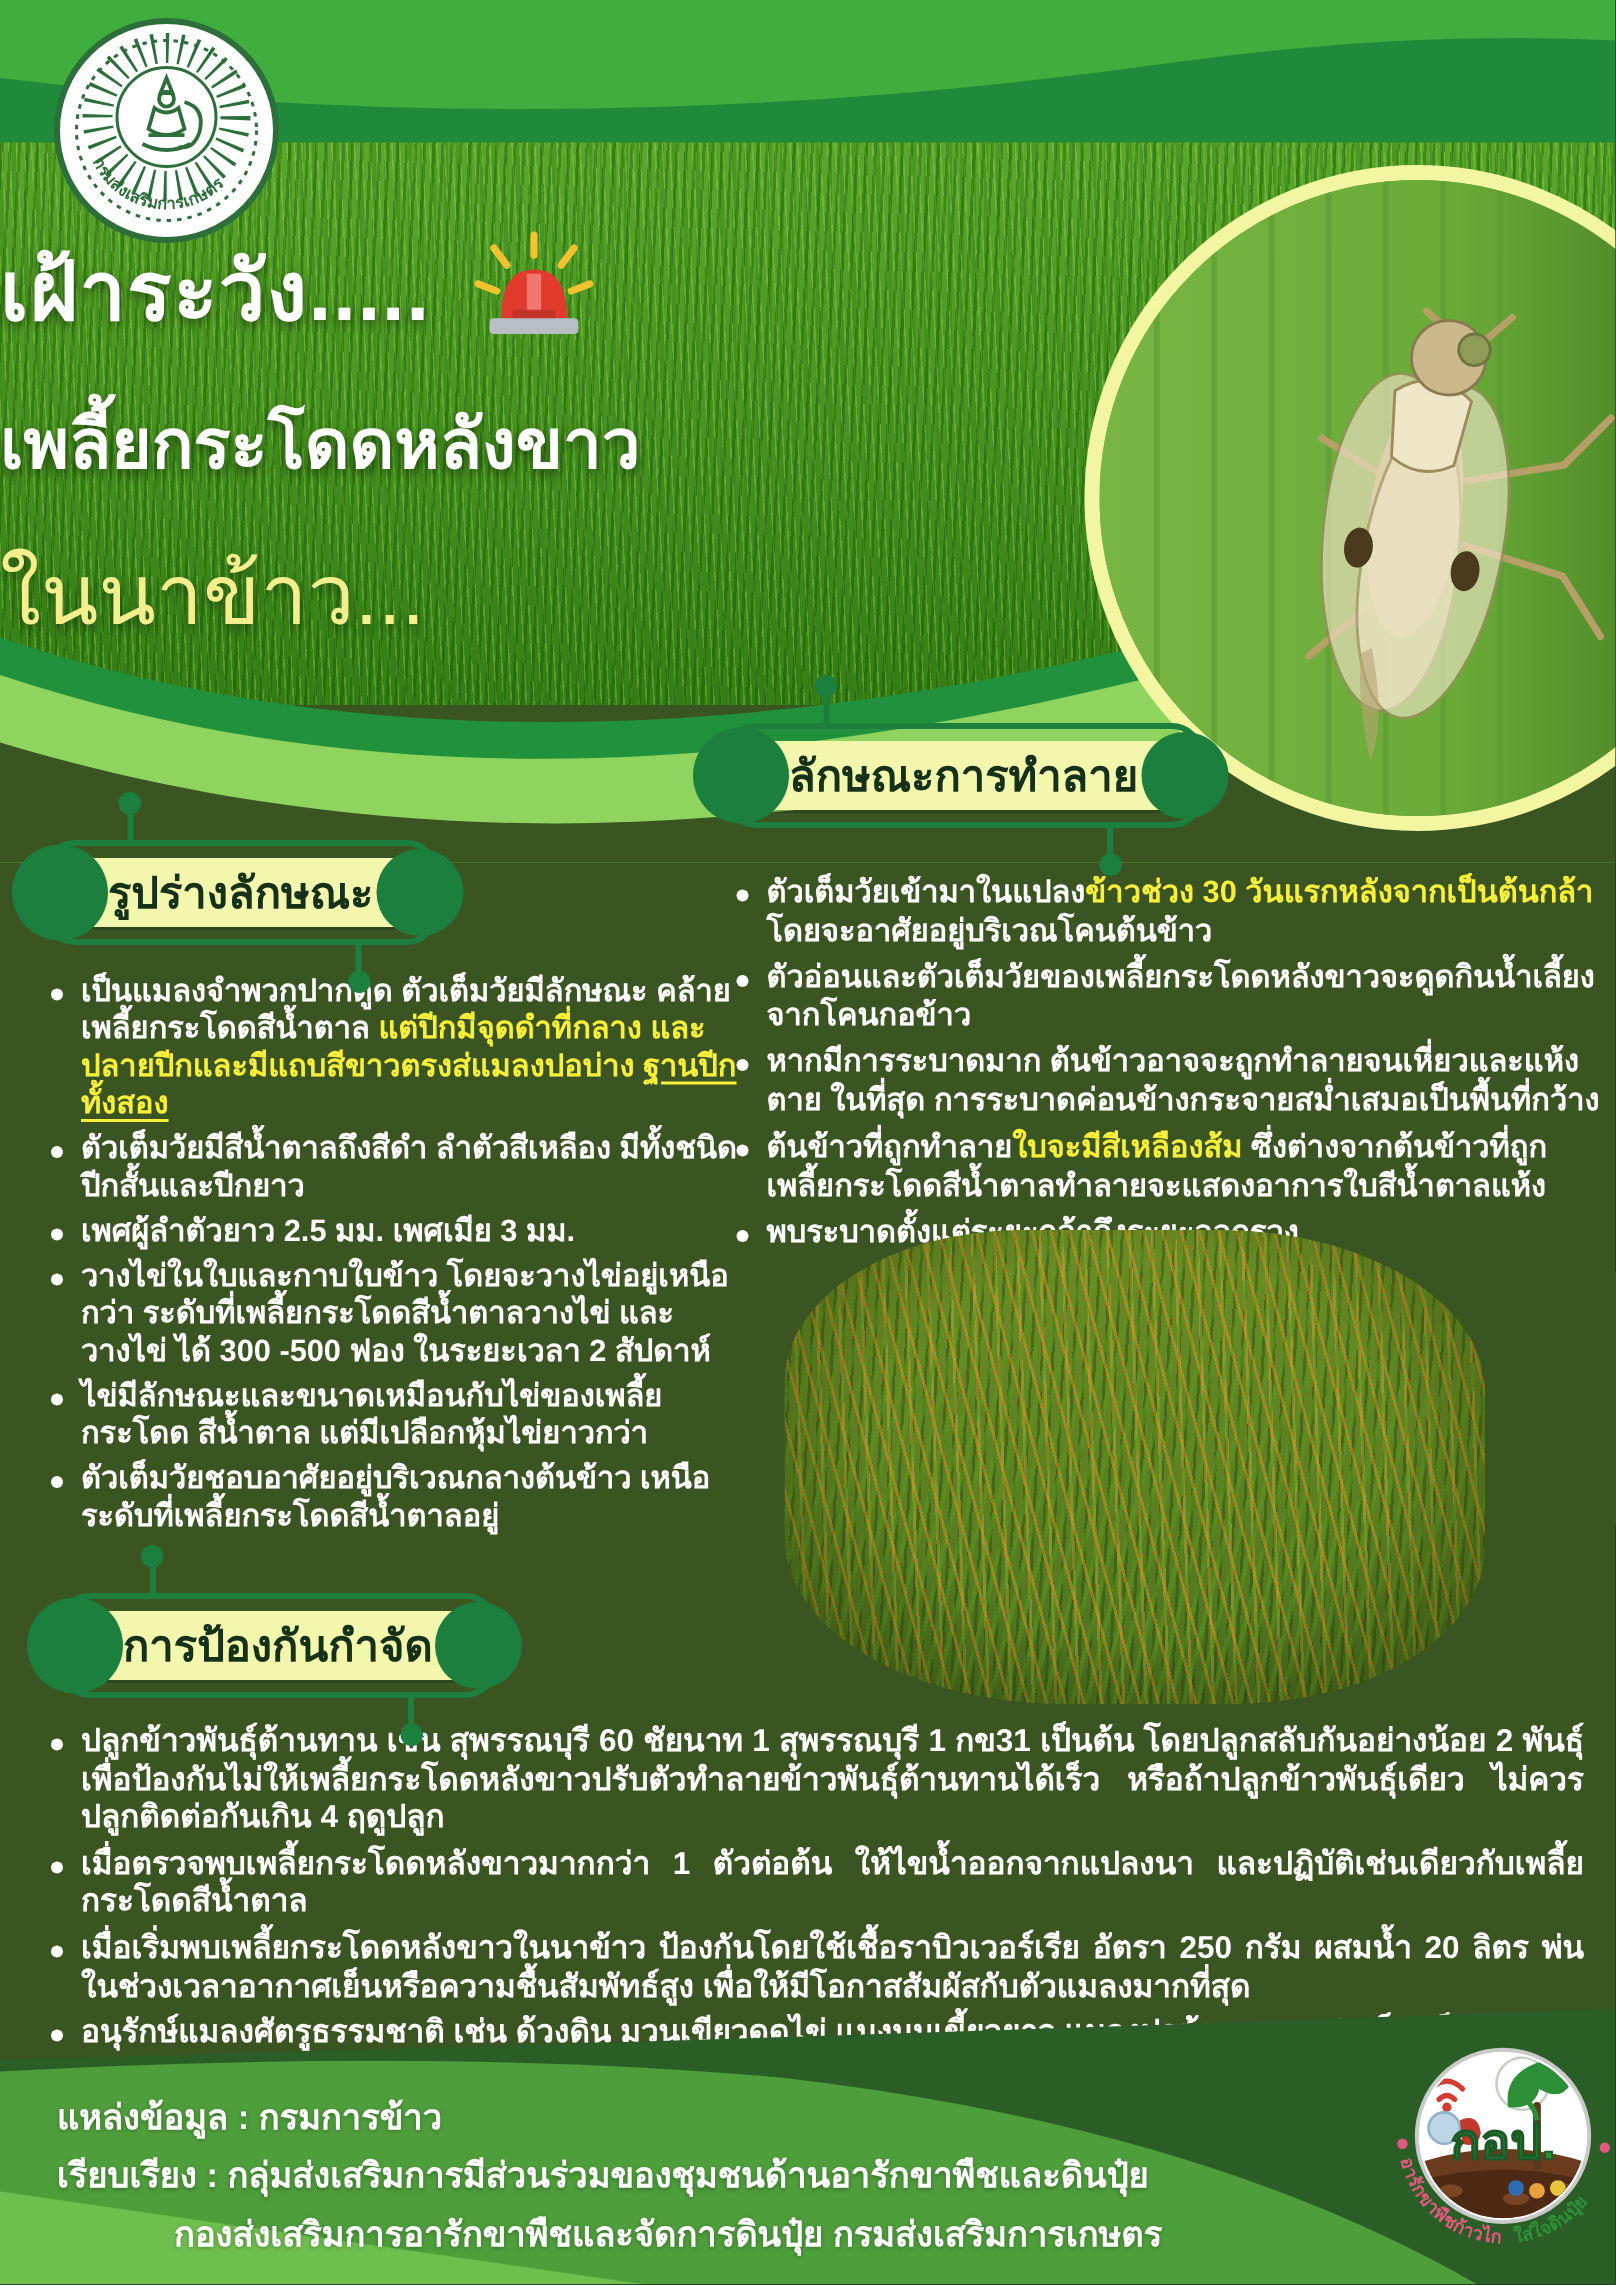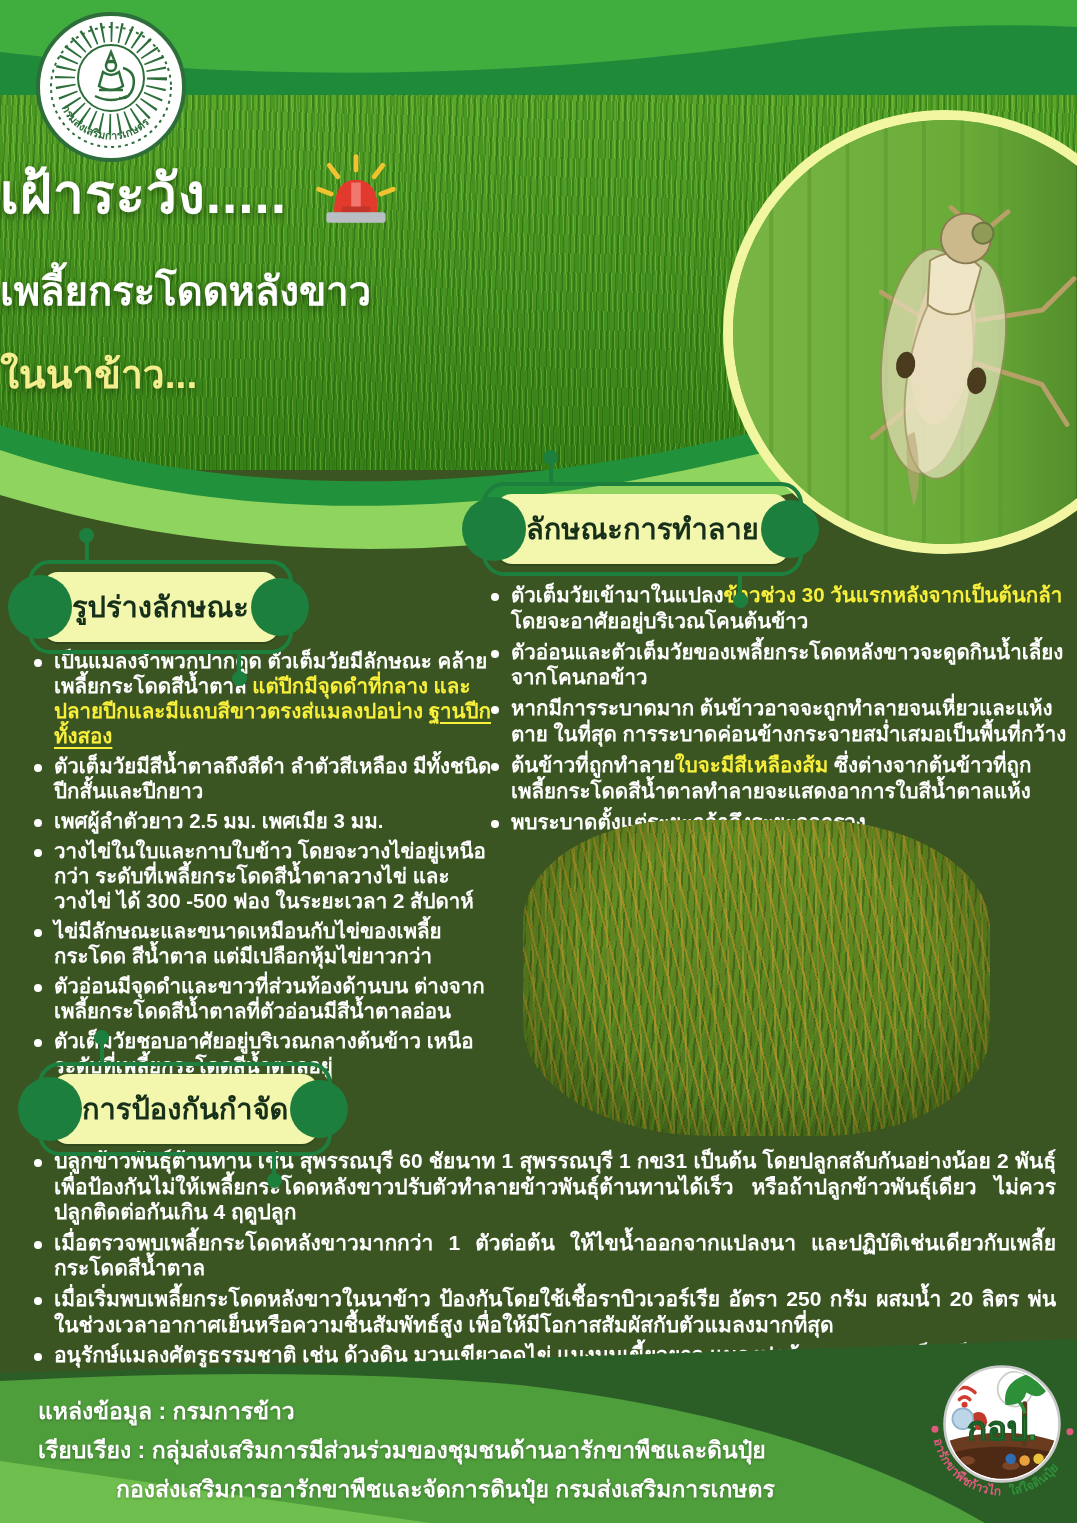--- a/index.html
+++ b/index.html
@@ -23,32 +23,32 @@
       repeating-linear-gradient(93deg, rgba(15,70,5,.32) 0 2px, transparent 2px 6px),
       repeating-linear-gradient(87deg, rgba(175,225,95,.28) 0 1px, transparent 1px 5px),
       repeating-linear-gradient(90deg, rgba(55,135,22,.45) 0 3px, transparent 3px 8px),
       linear-gradient(180deg,#5aa82a 0%,#46921f 55%,#337c15 100%);}
   .hero-waves{position:absolute;left:0;top:370px;z-index:3}
   .emblem{position:absolute;left:35px;top:8px;width:152px;height:158px;z-index:4}
   .title-block{position:absolute;left:0;top:150px;width:700px;z-index:4;}
   .title-l1{font-size:55px;font-weight:bold;color:var(--txt-white);text-shadow:0 3px 8px rgba(0,0,0,.45);letter-spacing:1px}
   .title-l1 .t1wrap{display:inline-block;vertical-align:middle}
   .siren{display:inline-block;width:86px;height:86px;vertical-align:middle;margin-left:26px}
-  .title-l2{margin-top:22px;font-size:40px;font-weight:bold;color:var(--txt-white);text-shadow:0 3px 8px rgba(0,0,0,.45)}
-  .title-l3{margin-top:20px;font-size:39px;font-weight:bold;color:var(--title-yellow);text-shadow:0 3px 8px rgba(0,0,0,.4)}
+  .title-l2{margin-top:22px;font-size:46px;font-weight:bold;color:var(--txt-white);text-shadow:0 3px 8px rgba(0,0,0,.45)}
+  .title-l3{margin-top:20px;font-size:56px;font-weight:normal;color:var(--title-yellow);text-shadow:0 3px 8px rgba(0,0,0,.4)}
   .insect-circle{position:absolute;left:723px;top:110px;width:444px;height:444px;border-radius:50%;
     border:10px solid #f2f6a0;overflow:hidden;z-index:5;background:#6aa83c}
   .insect-circle svg{display:block}
 
   
   .sec-header{position:absolute;z-index:6;display:inline-block}
   .sec-header .outline{position:absolute;left:-14px;top:-12px;right:-14px;bottom:-12px;
     border:4px solid var(--hdr-green);border-radius:22px}
   .sec-header .box{position:relative;background:var(--hdr-fill);border-radius:16px;
-    padding:12px 30px;font-size:29px;font-weight:bold;color:var(--hdr-text);white-space:nowrap;
+    padding:0 30px;font-size:29px;font-weight:bold;color:var(--hdr-text);white-space:nowrap;
     box-shadow:0 2px 0 rgba(0,0,0,.15)}
   .sec-header .circle{position:absolute;width:64px;height:64px;border-radius:50%;background:var(--hdr-green);top:50%;transform:translateY(-50%);z-index:2}
   .sec-header .c-left{left:-34px}
   .sec-header .c-right{right:-30px;width:58px;height:58px}
   .sec-header .wire{position:absolute;background:var(--hdr-green)}
   .sec-header .w-tl{left:18%;top:-34px;width:4px;height:24px}
   .sec-header .w-br{right:16%;bottom:-34px;width:4px;height:24px}
   .sec-header .dot{position:absolute;width:15px;height:15px;border-radius:50%;background:var(--hdr-green)}
   .sec-header .d-tl{left:calc(18% - 6px);top:-44px}
   .sec-header .d-br{right:calc(16% - 6px);bottom:-44px}
@@ -224,21 +224,20 @@
       <li><span>หากมีการระบาดมาก ต้นข้าวอาจจะถูกทำลายจนเหี่ยวและแห้งตาย ในที่สุด การระบาดค่อนข้างกระจายสม่ำเสมอเป็นพื้นที่กว้าง</span></li>
       <li><span>ต้นข้าวที่ถูกทำลาย</span><span class="hl">ใบจะมีสีเหลืองส้ม</span><span> ซึ่งต่างจากต้นข้าวที่ถูก เพลี้ยกระโดดสีน้ำตาลทำลายจะแสดงอาการใบสีน้ำตาลแห้ง</span></li>
       <li><span>พบระบาดตั้งแต่ระยะกล้าถึงระยะออกรวง</span></li>
     </ul>
   <ul class="bullets list-appearance">
       <li><span>เป็นแมลงจำพวกปากดูด ตัวเต็มวัยมีลักษณะ คล้ายเพลี้ยกระโดดสีน้ำตาล </span><span class="hl">แต่ปีกมีจุดดำที่กลาง และปลายปีกและมีแถบสีขาวตรงส่แมลงปอบ่าง </span><span class="hl u">ฐานปีกทั้งสอง</span></li>
       <li><span>ตัวเต็มวัยมีสีน้ำตาลถึงสีดำ ลำตัวสีเหลือง มีทั้งชนิดปีกสั้นและปีกยาว</span></li>
       <li><span>เพศผู้ลำตัวยาว 2.5 มม. เพศเมีย 3 มม.</span></li>
       <li><span>วางไข่ในใบและกาบใบข้าว โดยจะวางไข่อยู่เหนือกว่า ระดับที่เพลี้ยกระโดดสีน้ำตาลวางไข่ และวางไข่ ได้ 300 -500 ฟอง ในระยะเวลา 2 สัปดาห์</span></li>
       <li><span>ไข่มีลักษณะและขนาดเหมือนกับไข่ของเพลี้ยกระโดด สีน้ำตาล แต่มีเปลือกหุ้มไข่ยาวกว่า</span></li>
-      <li><span>ตัวอ่อนมีจุดดำและขาวที่ส่วนท้องด้านบน ต่างจาก เพลี้ยกระโดดสีน้ำตาลที่ตัวอ่อนมีสีน้ำตาลอ่อน</span></li>
       <li><span>ตัวเต็มวัยชอบอาศัยอยู่บริเวณกลางต้นข้าว เหนือระดับที่เพลี้ยกระโดดสีน้ำตาลอยู่</span></li>
     </ul>
   <ul class="bullets list-prevention">
       <li><span>ปลูกข้าวพันธุ์ต้านทาน เช่น สุพรรณบุรี 60 ชัยนาท 1 สุพรรณบุรี 1 กข31 เป็นต้น โดยปลูกสลับกันอย่างน้อย 2 พันธุ์ เพื่อป้องกันไม่ให้เพลี้ยกระโดดหลังขาวปรับตัวทำลายข้าวพันธุ์ต้านทานได้เร็ว หรือถ้าปลูกข้าวพันธุ์เดียว ไม่ควรปลูกติดต่อกันเกิน 4 ฤดูปลูก</span></li>
       <li><span>เมื่อตรวจพบเพลี้ยกระโดดหลังขาวมากกว่า 1 ตัวต่อต้น ให้ไขน้ำออกจากแปลงนา และปฏิบัติเช่นเดียวกับเพลี้ยกระโดดสีน้ำตาล</span></li>
       <li><span>เมื่อเริ่มพบเพลี้ยกระโดดหลังขาวในนาข้าว ป้องกันโดยใช้เชื้อราบิวเวอร์เรีย อัตรา 250 กรัม ผสมน้ำ 20 ลิตร พ่นในช่วงเวลาอากาศเย็นหรือความชื้นสัมพัทธ์สูง เพื่อให้มีโอกาสสัมผัสกับตัวแมลงมากที่สุด</span></li>
       <li><span>อนุรักษ์แมลงศัตรูธรรมชาติ เช่น ด้วงดิน มวนเขียวดูดไข่ แมงมุมเขี้ยวยาว แมลงปอบ้าน แมลงปอเข็ม เป็นต้น</span></li>
       <li><span>หากมีการระบาดรุนแรง จำเป็นต้องใช้สารเคมีกำจัดแมลง เช่น อิมิดาโคลพริด ไดโนทีฟูแรน เป็นต้น อัตราตามคำแนะนำในฉลาก</span></li>
     </ul>
 

